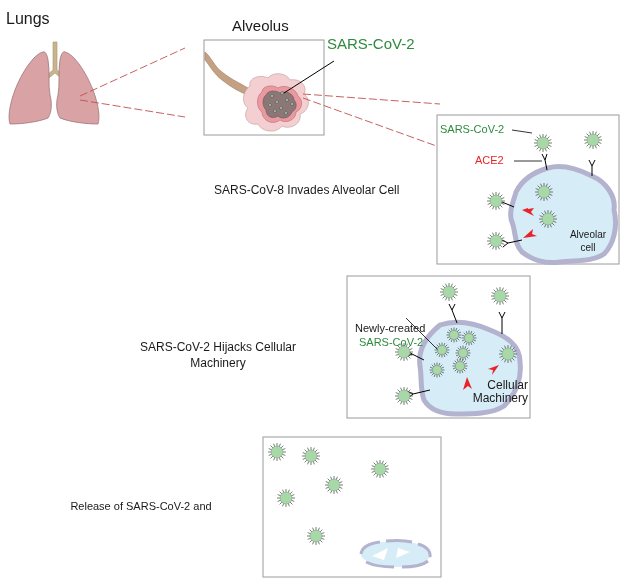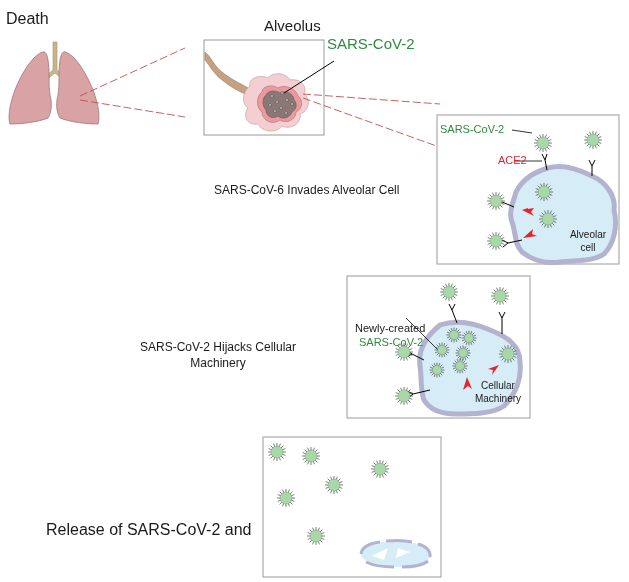--- a/index.html
+++ b/index.html
@@ -518,40 +518,40 @@
         <line x1="314.1631195246476" y1="531.5653782439458" x2="312.5558491087142" y2="527.6850842073984" stroke="#444" stroke-width="0.7"></line>
         <line x1="316" y1="531.2" x2="316" y2="527" stroke="#444" stroke-width="0.7"></line>
         <line x1="317.8368804753524" y1="531.5653782439458" x2="319.4441508912858" y2="527.6850842073984" stroke="#444" stroke-width="0.7"></line>
         <line x1="319.3941125496954" y1="532.6058874503045" x2="322.3639610306789" y2="529.636038969321" stroke="#444" stroke-width="0.7"></line>
         <line x1="320.4346217560542" y1="534.1631195246475" x2="324.3149157926016" y2="532.5558491087141" stroke="#444" stroke-width="0.7"></line>
         <circle cx="316" cy="536" r="6" fill="#a8d8a8" stroke="#7a9a7a" stroke-width="0.5"></circle>
       </g>
     </g>
 </svg>
 
-<div class="lbl" style="left:6px;top:10px;font-size:16px;">Death</div>
-<div class="lbl" style="left:232px;top:17px;font-size:15px;margin-left:32px;">Alveolus</div>
+<div class="lbl" style="left:6px;top:10px;font-size:16px;">Lungs</div>
+<div class="lbl" style="left:232px;top:17px;font-size:15px;">Alveolus</div>
 <div class="lbl" style="left:327px;top:35px;font-size:15px;color:#2e8b3e;">SARS-CoV-2</div>
 
-<div class="lbl" style="left:214px;top:183px;font-size:12px;">SARS-CoV-6 Invades Alveolar Cell</div>
+<div class="lbl" style="left:214px;top:183px;font-size:12px;">SARS-CoV-8 Invades Alveolar Cell</div>
 <div class="lbl" style="left:440px;top:123px;font-size:11px;color:#2e8b3e;">SARS-CoV-2</div>
-<div class="lbl" style="left:475px;top:154px;font-size:11px;color:#e8232a;margin-left:23px;">ACE2</div>
+<div class="lbl" style="left:475px;top:154px;font-size:11px;color:#e8232a;">ACE2</div>
 <div class="lbl center" style="left:566px;top:228px;width:44px;font-size:10px;line-height:13px;">
   <div>Alveolar</div>
   <div>cell</div>
 </div>
 
 <div class="lbl center" style="left:128px;top:339px;width:180px;font-size:12px;line-height:16px;">
   <div>SARS-CoV-2 Hijacks Cellular</div>
   <div>Machinery</div>
 </div>
 <div class="lbl" style="left:355px;top:283px;font-size:11px;line-height:14px;margin-top:38px;">
   <div>Newly-created</div>
   <div style="color:#2e8b3e;padding-left:4px;">SARS-CoV-2</div>
 </div>
-<div class="lbl center" style="left:468px;top:379px;width:60px;font-size:10px;line-height:13px;">
+<div class="lbl center" style="left:468px;top:379px;width:60px;font-size:12px;line-height:13px;text-align:right;">
   <div>Cellular</div>
   <div>Machinery</div>
 </div>
 
-<div class="lbl center" style="left:46px;top:521px;width:190px;font-size:16px;line-height:17px;">
+<div class="lbl center" style="left:46px;top:498px;width:190px;font-size:11px;line-height:17px;">
   <div>Release of SARS-CoV-2 and</div>
 </div>
 
 </body></html>

